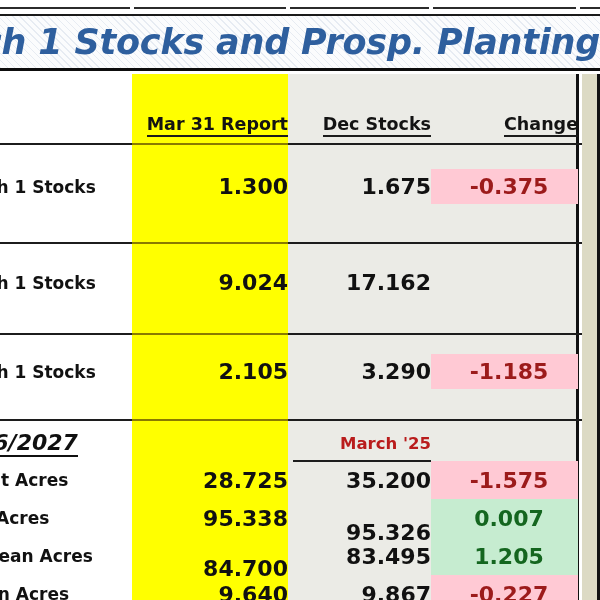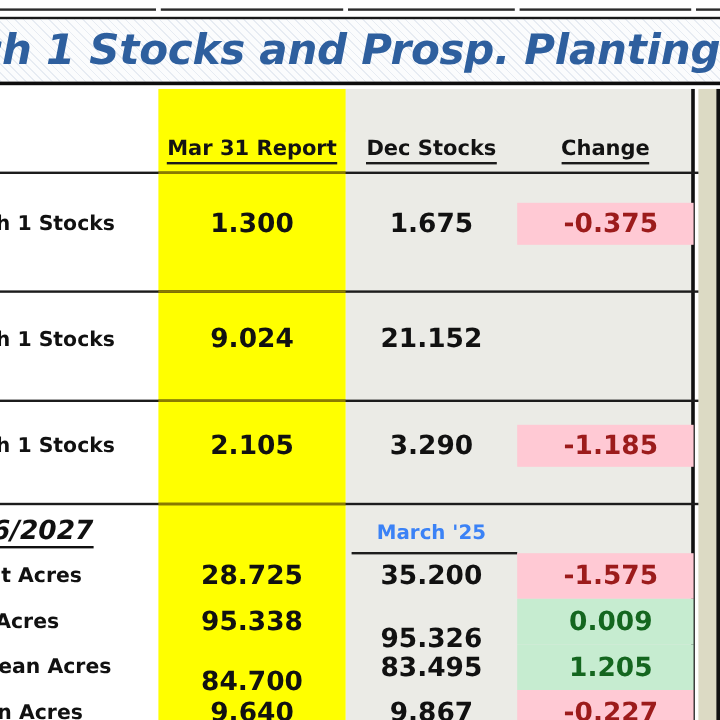--- a/index.html
+++ b/index.html
@@ -122,21 +122,21 @@
     position: absolute;
     box-sizing: border-box;
     display: flex;
     align-items: center;
     font-family: "DejaVu Sans", sans-serif;
     font-weight: bold;
     font-size: 22px;
     color: #111111;
     white-space: nowrap;
   }
-  .cell.center { justify-content: center; }
+  .cell.center { justify-content: flex-end; }
   .cell.left   { justify-content: flex-start; }
 
   .hdr {
     font-size: 17.5px;
     font-weight: bold;
     color: #131313;
   }
   .hdr .u {
     border-bottom: 2px solid #1b1b1b;
     padding-bottom: 1px;
@@ -172,21 +172,21 @@
     color: #101010;
   }
   .section-title span {
     border-bottom: 2px solid #101010;
   }
 
   .subhdr {
     font-family: "DejaVu Sans", sans-serif;
     font-weight: bold;
     font-size: 16.5px;
-    color: #3b82f6;
+    color: #b91c1c;
   }
   .subhdr-underline {
     position: absolute;
     left: 293px;
     width: 138px;
     height: 2px;
     background: #1d1d1d;
   }
 
   .yellow-underline {
@@ -240,21 +240,21 @@
     <div class="cell center val-yellow" style="top:90px; height:45px;">1.300</div>
     <div class="cell center val-gray" style="top:90px; height:45px;">1.675</div>
     <div class="cell center val-change" style="top:90px; height:45px;">
       <div class="chip neg">-0.375</div>
     </div>
     <div class="hrule" style="top:168px;"></div>
     <div class="yellow-underline" style="top:168px;"></div>
 
     <div class="cell left label-col" style="top:186px; height:45px;">rch 1 Stocks</div>
     <div class="cell center val-yellow" style="top:186px; height:45px;">9.024</div>
-    <div class="cell center val-gray" style="top:186px; height:45px;">21.152</div>
+    <div class="cell center val-gray" style="top:186px; height:45px;">17.162</div>
     <div class="hrule" style="top:259px;"></div>
     <div class="yellow-underline" style="top:259px;"></div>
 
     <div class="cell left label-col" style="top:275px; height:45px;">rch 1 Stocks</div>
     <div class="cell center val-yellow" style="top:275px; height:45px;">2.105</div>
     <div class="cell center val-gray" style="top:275px; height:45px;">3.290</div>
     <div class="cell center val-change" style="top:275px; height:45px;">
       <div class="chip neg">-1.185</div>
     </div>
     <div class="hrule" style="top:345px;"></div>
@@ -270,21 +270,21 @@
     <div class="cell center val-yellow" style="top:387px; height:38px;">28.725</div>
     <div class="cell center val-gray" style="top:387px; height:38px;">35.200</div>
     <div class="cell center val-change" style="top:387px; height:38px;">
       <div class="chip neg" style="height:38px;">-1.575</div>
     </div>
 
     <div class="cell left label-col" style="top:425px; height:38px;">n Acres</div>
     <div class="cell center val-yellow" style="top:425px; height:38px;">95.338</div>
     <div class="cell center val-gray" style="top:439px; height:38px;">95.326</div>
     <div class="cell center val-change" style="top:425px; height:38px;">
-      <div class="chip pos" style="height:38px;">0.009</div>
+      <div class="chip pos" style="height:38px;">0.007</div>
     </div>
 
     <div class="cell left label-col" style="top:463px; height:38px;">rbean Acres</div>
     <div class="cell center val-yellow" style="top:475px; height:38px;">84.700</div>
     <div class="cell center val-gray" style="top:463px; height:38px;">83.495</div>
     <div class="cell center val-change" style="top:463px; height:38px;">
       <div class="chip pos" style="height:38px;">1.205</div>
     </div>
 
     <div class="cell left label-col" style="top:501px; height:38px;">ton Acres</div>

